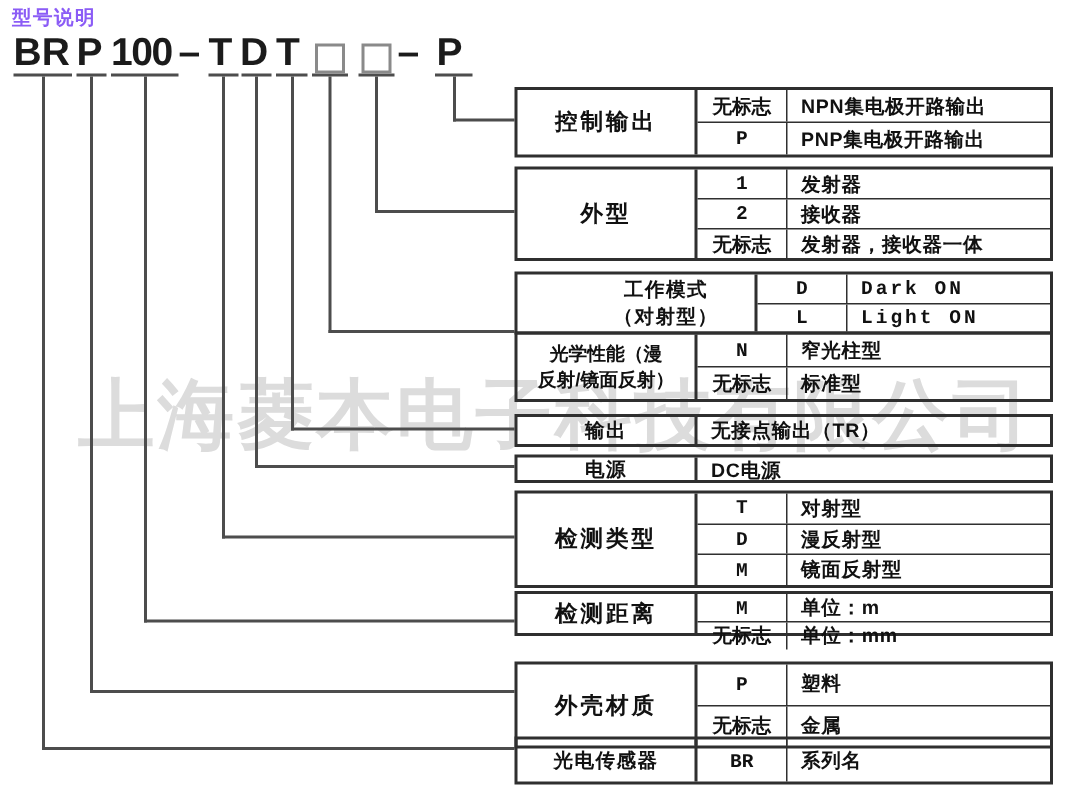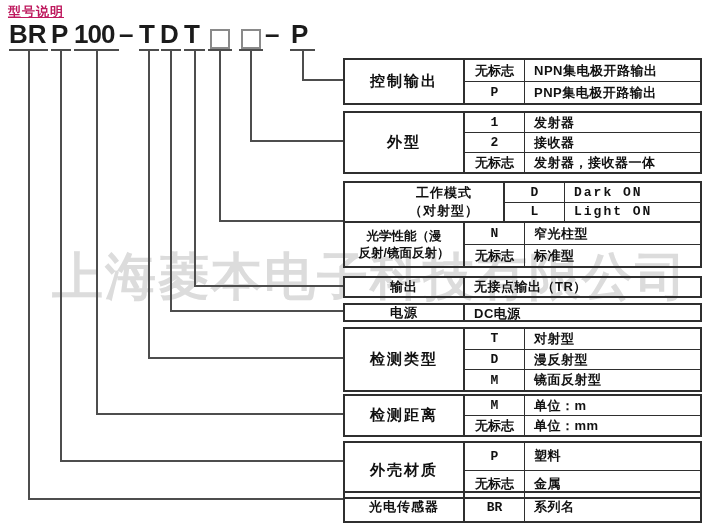--- a/index.html
+++ b/index.html
@@ -6,21 +6,21 @@
   #page{position:relative;width:712px;height:529px;background:#ffffff;overflow:hidden;
         font-family:"Liberation Sans","DejaVu Sans",sans-serif;color:#111;}
 
   
   .watermark{position:absolute;left:52px;top:243px;font-size:51px;font-weight:bold;
              color:#dcdcdc;letter-spacing:2px;white-space:nowrap;z-index:0;
              font-family:"Liberation Serif","DejaVu Serif",serif;}
 
   
   .page-title{position:absolute;left:8px;top:3px;font-size:13px;font-weight:bold;
-              color:#be185d;letter-spacing:1px;z-index:2;text-decoration:underline;}
+              color:#8b5cf6;letter-spacing:1px;z-index:2;}
 
   
   .seg{position:absolute;top:20px;font-size:26px;font-weight:bold;color:#1b1b1b;
        line-height:28px;letter-spacing:0px;z-index:2;white-space:nowrap;}
   .seg.s-br{left:9px;}  .seg.s-p1{left:51px;} .seg.s-100{left:74px;letter-spacing:-1px;}
   .seg.s-d1{left:119px;} .seg.s-t1{left:139px;} .seg.s-d{left:160px;} .seg.s-t2{left:184px;}
   .seg.s-d2{left:265px;} .seg.s-p2{left:291px;}
   .model-box{position:absolute;top:29px;width:16px;height:16px;border:2px solid #8a8a8a;
              background:transparent;z-index:2;}
   .model-box.b1{left:210px;} .model-box.b2{left:241px;}
@@ -47,21 +47,21 @@
   
   .tbl{position:absolute;left:343px;width:359px;border:2px solid #2f2f2f;box-sizing:border-box;
        display:flex;background:transparent;z-index:2;}
   .t1{top:58px;height:47px;}
   .t2{top:111px;height:63px;}
   .t3{top:181px;height:42px;padding-left:40px;}
   .t4{top:221px;height:47px;}
   .t5{top:276px;height:22px;}
   .t6{top:303px;height:19px;}
   .t7{top:327px;height:65px;}
-  .t8{top:394px;height:43px;}
+  .t8{top:394px;height:30px;}
   .t9{top:441px;height:58px;}
   .t10{top:491px;height:32px;}
 
   .lblcell{flex:0 0 118px;border-right:2px solid #2f2f2f;display:flex;flex-direction:column;
            align-items:center;justify-content:center;font-weight:bold;text-align:center;}
   .lbl-lg{font-size:15px;letter-spacing:2px;}
   .lbl-md{font-size:13px;letter-spacing:1px;}
   .lbl-sm{font-size:12.5px;letter-spacing:0;}
   .rows{flex:1;display:flex;flex-direction:column;}
   .row{flex:1;display:flex;border-bottom:1px solid #2f2f2f;}

